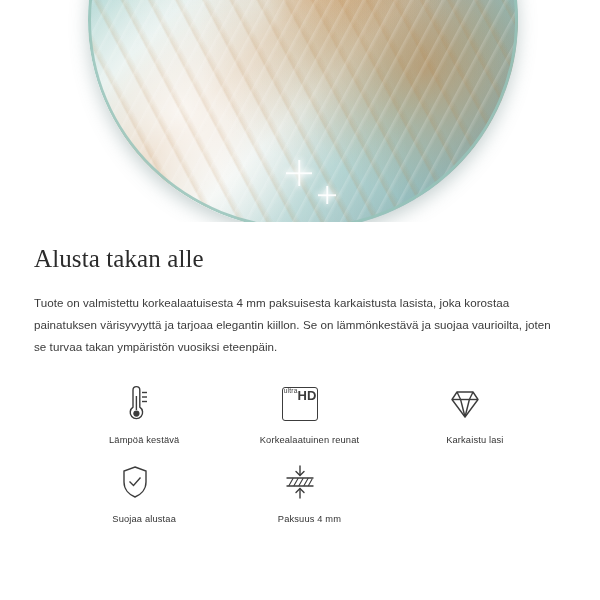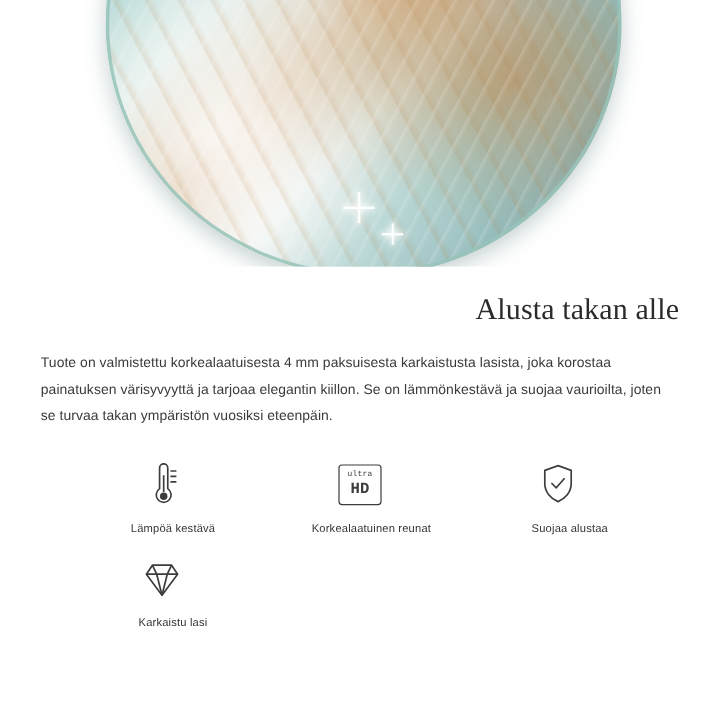--- a/index.html
+++ b/index.html
@@ -96,21 +96,20 @@
     box-sizing: border-box;
   }
   .headline {
     font-family: "Liberation Serif", serif;
     color: #2b2b2b;
     font-size: 25px;
     line-height: 33px;
     font-weight: 400;
     margin-top: 20px;
     letter-spacing: 0.1px;
-    text-align: right;
   }
   .headline .line2 {
     display: block;
   }
   .body-copy {
     font-size: 11.6px;
     line-height: 22px;
     color: #3a3a3a;
     max-width: 536px;
     letter-spacing: 0.05px;
@@ -145,25 +144,23 @@
     text-align: center;
     letter-spacing: 0.15px;
     padding-left: 19px;
   }
   .badge-hd {
     width: 34px;
     height: 32px;
     border: 1.4px solid #3c3c3c;
     border-radius: 3px;
     display: flex;
-    flex-direction: column;
-    align-items: center;
+    flex-direction: row;
     justify-content: center;
     line-height: 1;
-    font-family: Liberation Mono, monospace;
   }
   .badge-hd .ultra {
     font-size: 6.6px;
     letter-spacing: 0.2px;
     color: #3c3c3c;
   }
   .badge-hd .hd {
     font-size: 13px;
     font-weight: bold;
     color: #3c3c3c;
@@ -212,38 +209,58 @@
         <div class="badge-hd">
           <span class="ultra">ultra</span>
           <span class="hd">HD</span>
         </div>
       </div>
       <div class="feature-label">Korkealaatuinen reunat</div>
     </div>
 
     <div class="feature">
       <div class="feature-icon">
-        <svg width="34" height="40" viewBox="0 0 34 40" fill="none" stroke="#3c3c3c" stroke-width="1.4">
-          <path d="M17 4l11 4v11c0 7.2-5 12.6-11 15-6-2.4-11-7.8-11-15V8l11-4z"></path>
-          <polyline points="11.5,18.5 15.5,22.5 22.5,14.5"></polyline>
-        </svg>
-      </div>
-      <div class="feature-label">Suojaa alustaa</div>
-    </div>
-
-    <div class="feature">
-      <div class="feature-icon">
         <svg width="38" height="36" viewBox="0 0 38 36" fill="none" stroke="#3c3c3c" stroke-width="1.4" stroke-linejoin="round">
           <path d="M6 13.5L11 6h16l5 7.5L19 31 6 13.5z"></path>
           <line x1="6" y1="13.5" x2="32" y2="13.5"></line>
           <line x1="11" y1="6" x2="14.6" y2="13.5"></line>
           <line x1="27" y1="6" x2="23.4" y2="13.5"></line>
           <line x1="14.6" y1="13.5" x2="19" y2="31"></line>
           <line x1="23.4" y1="13.5" x2="19" y2="31"></line>
         </svg>
       </div>
       <div class="feature-label">Karkaistu lasi</div>
     </div>
 
-
+    <div class="feature">
+      <div class="feature-icon">
+        <svg width="34" height="40" viewBox="0 0 34 40" fill="none" stroke="#3c3c3c" stroke-width="1.4">
+          <path d="M17 4l11 4v11c0 7.2-5 12.6-11 15-6-2.4-11-7.8-11-15V8l11-4z"></path>
+          <polyline points="11.5,18.5 15.5,22.5 22.5,14.5"></polyline>
+        </svg>
+      </div>
+      <div class="feature-label">Suojaa alustaa</div>
+    </div>
+
+
+    <div class="feature">
+      <div class="feature-icon">
+        <svg width="38" height="40" viewBox="0 0 38 40" fill="none" stroke="#3c3c3c" stroke-width="1.4" stroke-linecap="round">
+          <line x1="19" y1="3" x2="19" y2="12"></line>
+          <polyline points="15,8.5 19,12.5 23,8.5" fill="none"></polyline>
+          <line x1="6" y1="15" x2="32" y2="15"></line>
+          <line x1="6" y1="23" x2="32" y2="23"></line>
+          <g stroke-width="1.1">
+            <line x1="8" y1="22.6" x2="12" y2="15.4"></line>
+            <line x1="13" y1="22.6" x2="17" y2="15.4"></line>
+            <line x1="18" y1="22.6" x2="22" y2="15.4"></line>
+            <line x1="23" y1="22.6" x2="27" y2="15.4"></line>
+            <line x1="27.5" y1="22.6" x2="31" y2="16.3"></line>
+          </g>
+          <line x1="19" y1="35" x2="19" y2="26"></line>
+          <polyline points="15,29.5 19,25.5 23,29.5" fill="none"></polyline>
+        </svg>
+      </div>
+      <div class="feature-label">Paksuus 4 mm</div>
+    </div>
 
   </div>
 </div>
 
 </body></html>

